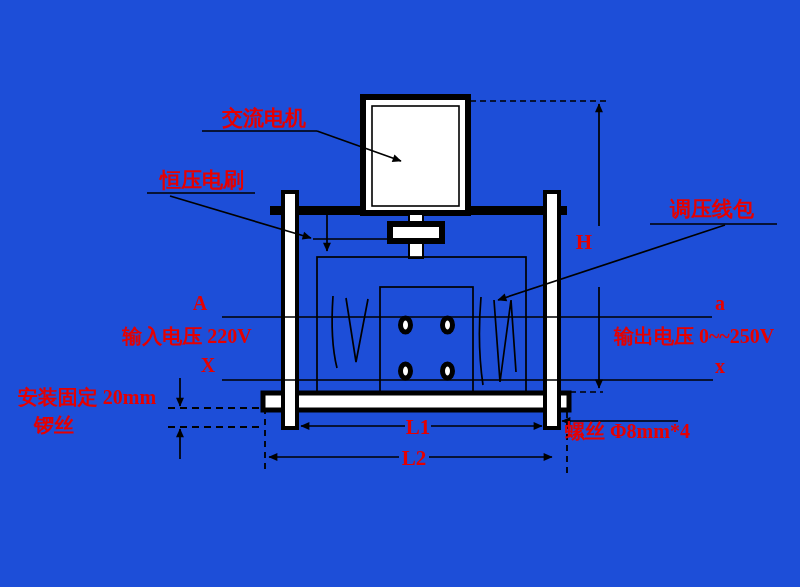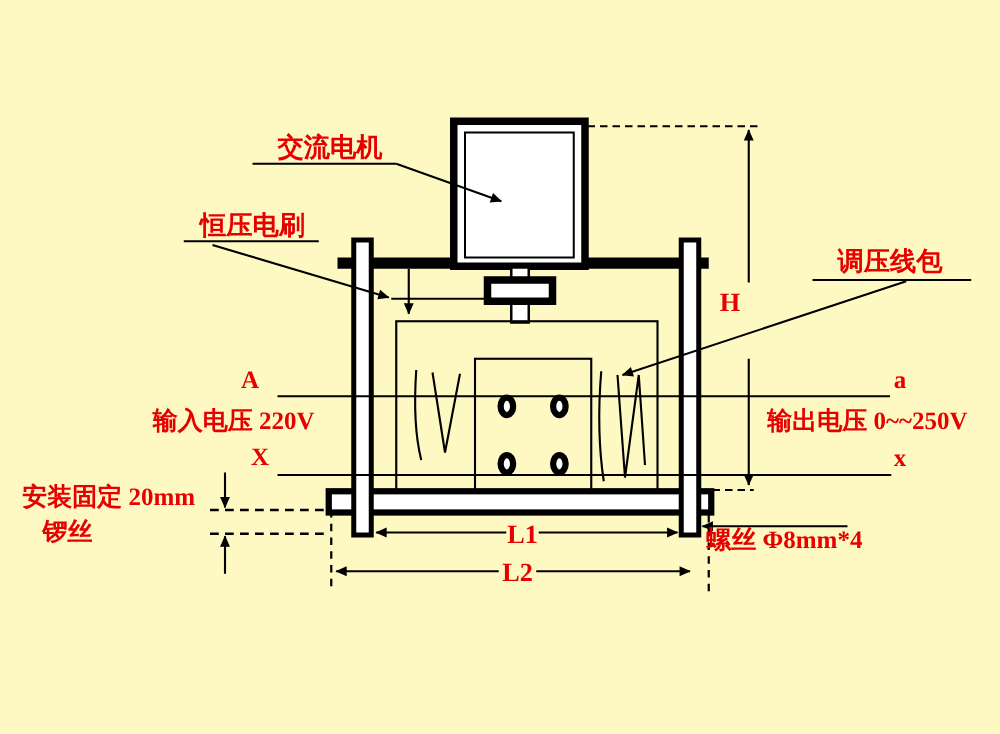--- a/index.html
+++ b/index.html
@@ -1,16 +1,16 @@
 <!DOCTYPE html>
 <html><head>
 <meta charset="utf-8">
 <style>
   html,body{margin:0;padding:0;background:#ffffff;}
-  .stage{position:relative;width:800px;height:587px;background:#fef9c3;overflow:hidden;}
+  .stage{position:relative;width:800px;height:587px;background:#1d4ed8;overflow:hidden;}
   svg{position:absolute;left:0;top:0;}
   .lbl{font-family:"Liberation Serif","DejaVu Serif",serif;font-weight:bold;}
   .ln{stroke:#000;fill:none;}
 </style>
 </head>
 <body>
 
 <div class="stage">
 <svg width="800" height="587" viewBox="0 0 800 587">
   <defs>

